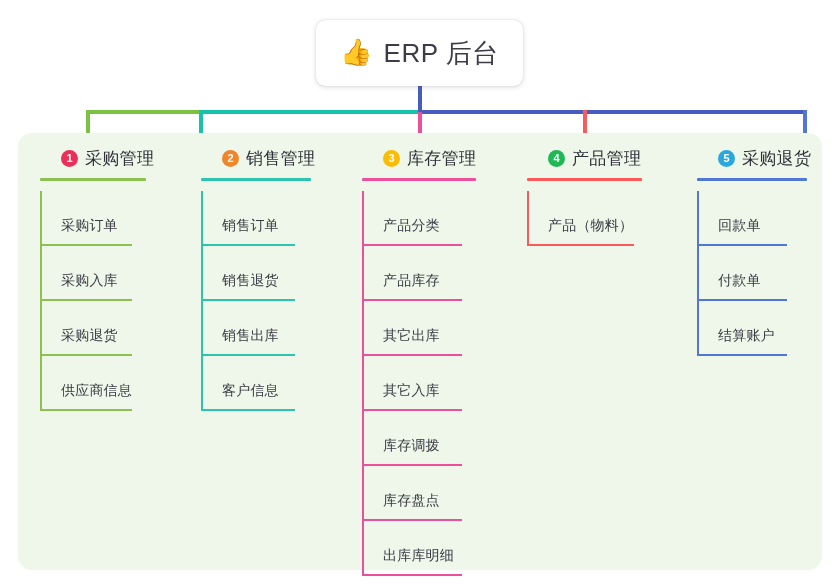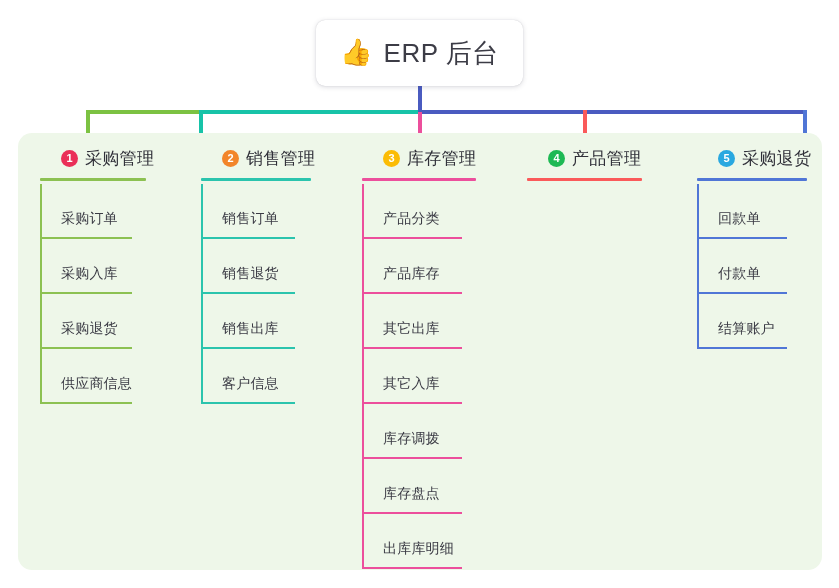--- a/index.html
+++ b/index.html
@@ -102,21 +102,21 @@
     letter-spacing: 0.3px;
   }
   .head-rule {
     height: 3px;
     margin-top: 7px;
     border-radius: 1px;
   }
 
   .leaves {
     position: relative;
-    margin-top: 3px;
+    margin-top: 10px;
   }
   .leaf {
     position: relative;
     height: 55px;
     box-sizing: border-box;
   }
   .leaf .leaf-spine {
     position: absolute;
     left: 0;
     top: 0;
@@ -271,20 +271,25 @@
           </div>
         </div>
       </div>
       <div class="column" style="left: 527px;">
         <div class="col-head">
           <span class="badge" style="background: rgb(30, 185, 84);">4</span>
           <span class="col-title">产品管理</span>
         </div>
         <div class="head-rule" style="background: rgb(250, 90, 90); width: 115px;"></div>
         <div class="leaves">
+          <div class="leaf">
+            <span class="leaf-spine" style="background: rgb(250, 90, 90);"></span>
+            <span class="leaf-label">产品（物料）</span>
+            <span class="leaf-rule" style="background: rgb(250, 90, 90); width: 105px;"></span>
+          </div>
         </div>
       </div>
       <div class="column" style="left: 697px;">
         <div class="col-head">
           <span class="badge" style="background: rgb(41, 168, 224);">5</span>
           <span class="col-title">采购退货</span>
         </div>
         <div class="head-rule" style="background: rgb(80, 118, 214); width: 110px;"></div>
         <div class="leaves">
           <div class="leaf">

